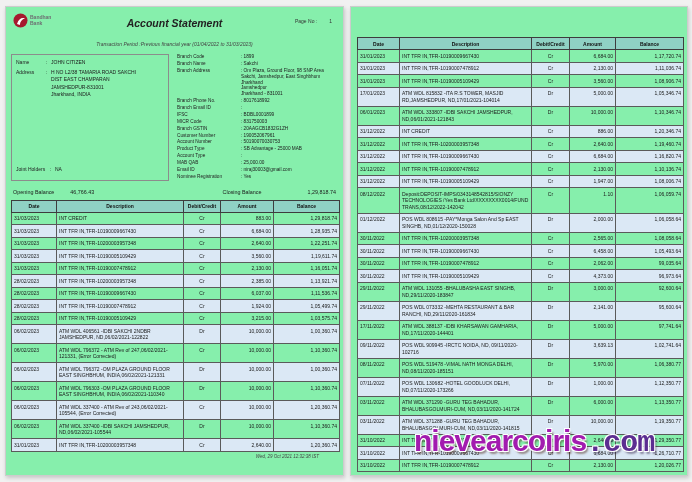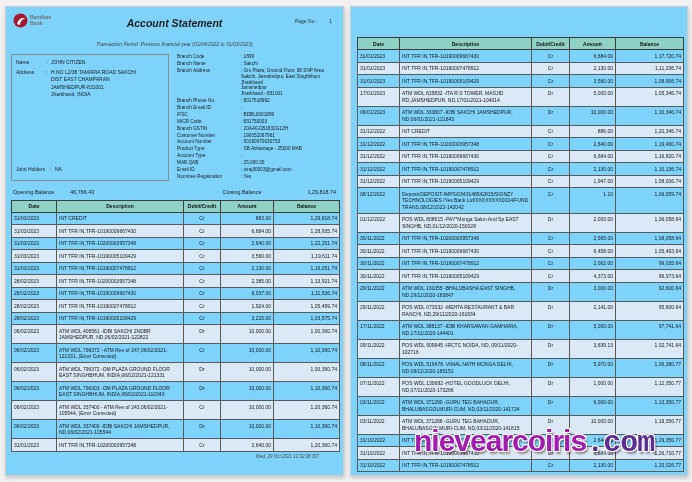--- a/index.html
+++ b/index.html
@@ -8,21 +8,21 @@
     position:relative;
     background:#f1f1f1;
     font-family:"Liberation Sans", sans-serif;
     color:#1a1a1a;
     overflow:hidden;
   }
   .page {
     position:absolute;
     top:6px;
     height:470px;
-    background:#7dd3fc;
+    background:#86efac;
     border:1px solid #cccccc;
     box-shadow:1px 2px 4px rgba(0,0,0,0.18);
   }
   #page1 { left:5px;  width:339px; padding:6px 5px; }
   #page2 { left:350px; width:338px; padding:30px 6px 0 6px; }
 
   
   .p1-header { position:relative; height:26px; }
   .logo { position:absolute; left:2px; top:0; display:flex; align-items:center; gap:2px; }
   .logo-text { font-size:5px; font-weight:bold; color:#6d6e71; line-height:1.15; }

